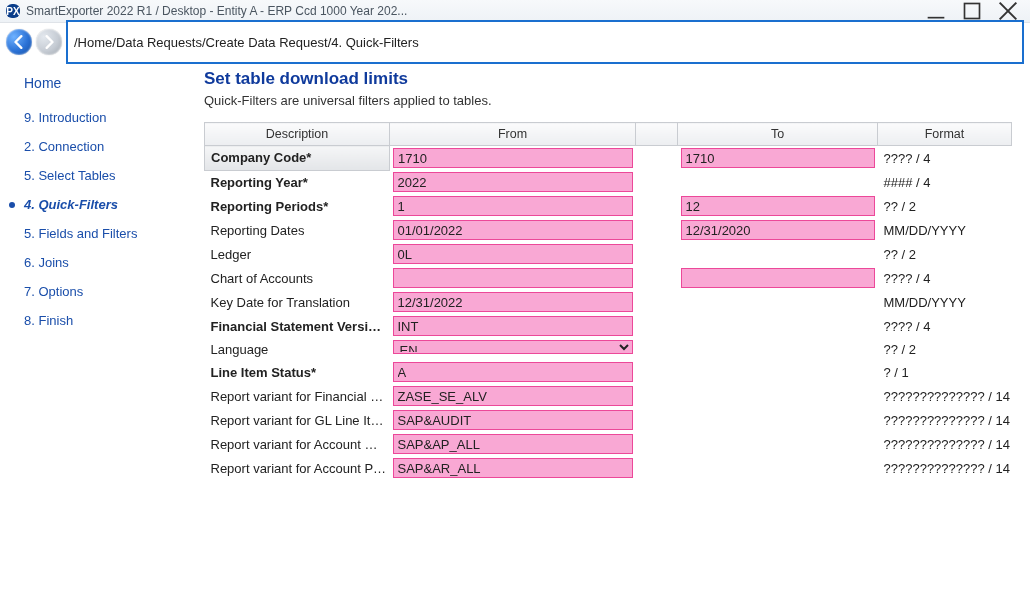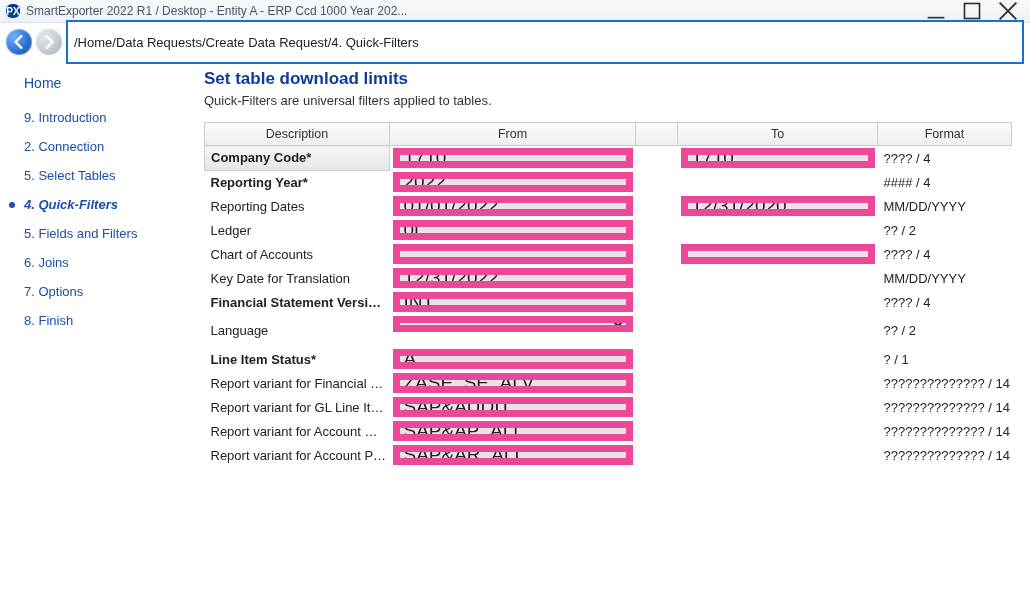--- a/index.html
+++ b/index.html
@@ -175,24 +175,24 @@
   table.filters tr.row-selected td.desc {
     background: linear-gradient(#f5f6f7, #e3e5e8);
     border: 1px solid #c9ccd1;
   }
   table.filters .bold { font-weight: 600; }
   table.filters input[type=text], table.filters select {
     width: 100%;
     box-sizing: border-box;
     height: 20px;
     font-family: inherit;
-    font-size: 19px;
+    font-size: 13px;
     padding: 1px 4px;
-    border: 7px solid #ec4899;
-    background: #e5e5e5;
+    border: 1px solid #ec4899;
+    background: #f9a8d4;
     color: #222;
   }
   table.filters select {
     height: 14px;
     padding: 1px 2px;
   }
   table.filters td.format {
     padding-left: 6px;
     white-space: nowrap;
     color: #222;
@@ -287,20 +287,27 @@
             <td class="format">???? / 4</td>
           </tr>
           <tr>
             <td class="desc bold">Reporting Year*</td>
             <td><input type="text" value="2022" style=""></td>
             <td class="gap"></td>
             <td></td>
             <td class="format">#### / 4</td>
           </tr>
           <tr>
+            <td class="desc bold">Reporting Periods*</td>
+            <td><input type="text" value="1" style=""></td>
+            <td class="gap"></td>
+            <td><input type="text" value="12" style=""></td>
+            <td class="format">?? / 2</td>
+          </tr>
+          <tr>
             <td class="desc">Reporting Dates</td>
             <td><input type="text" value="01/01/2022" style=""></td>
             <td class="gap"></td>
             <td><input type="text" value="12/31/2020" style=""></td>
             <td class="format">MM/DD/YYYY</td>
           </tr>
           <tr>
             <td class="desc">Ledger</td>
             <td><input type="text" value="0L" style=""></td>
             <td class="gap"></td>

